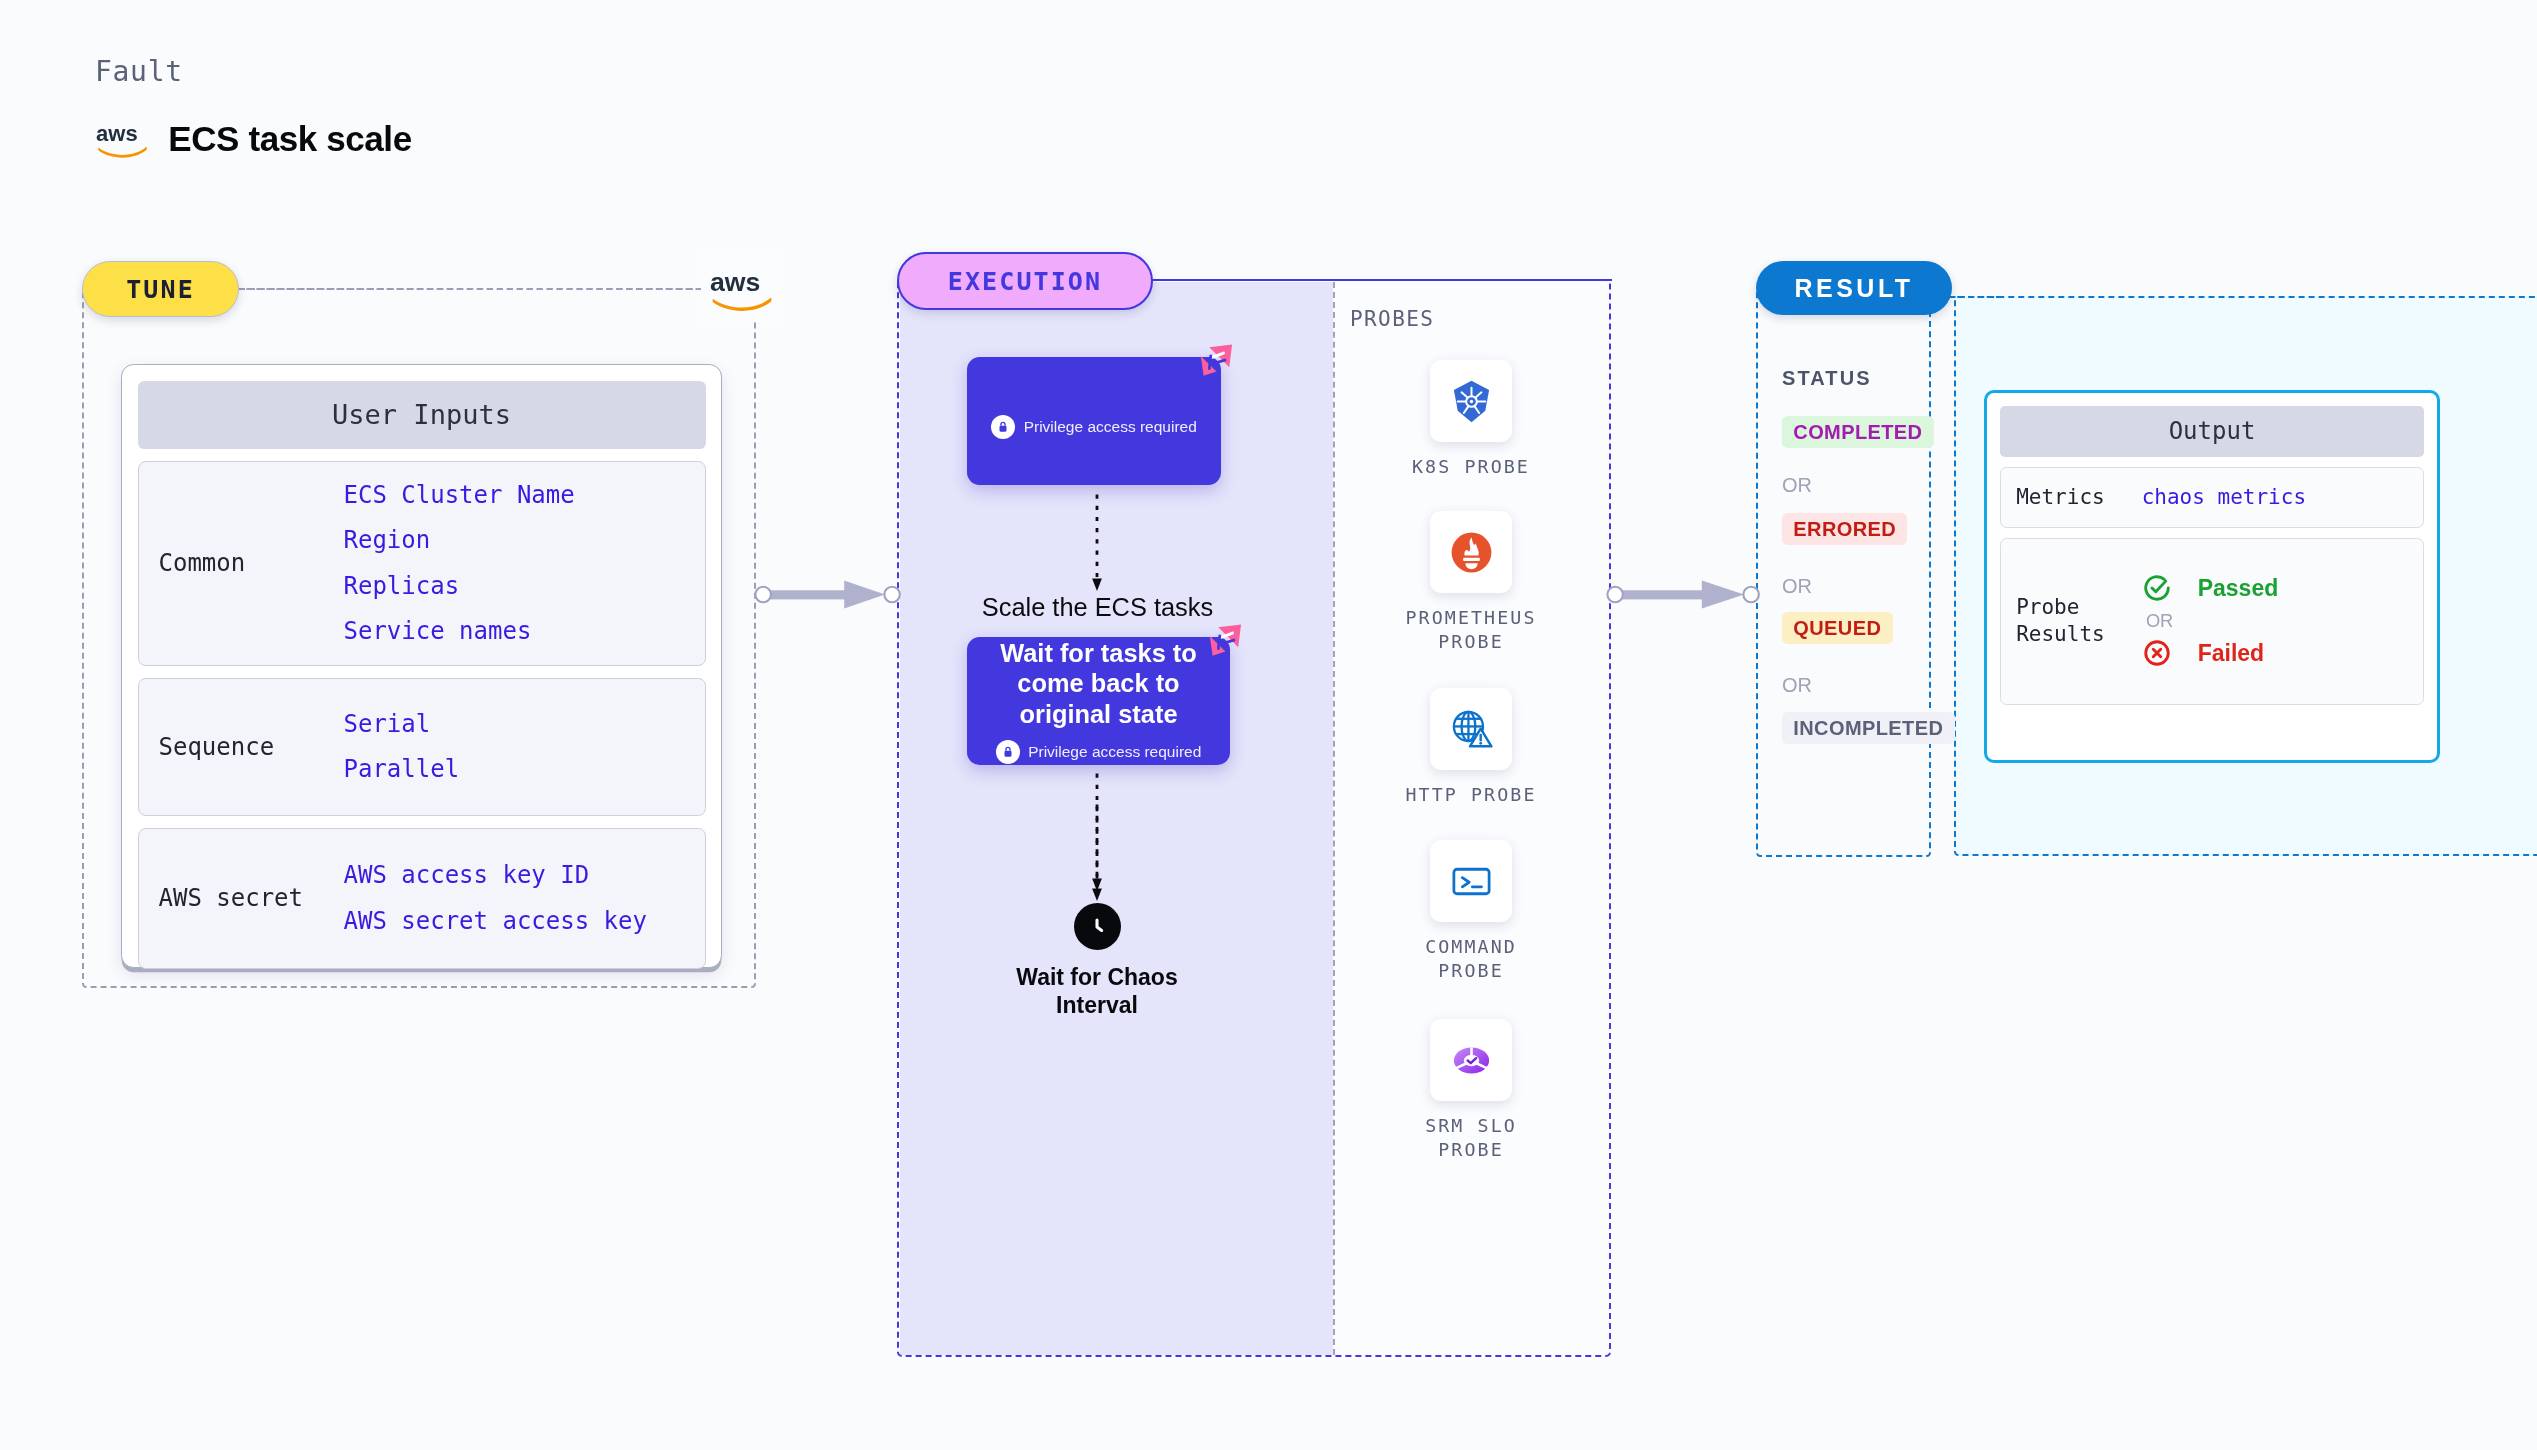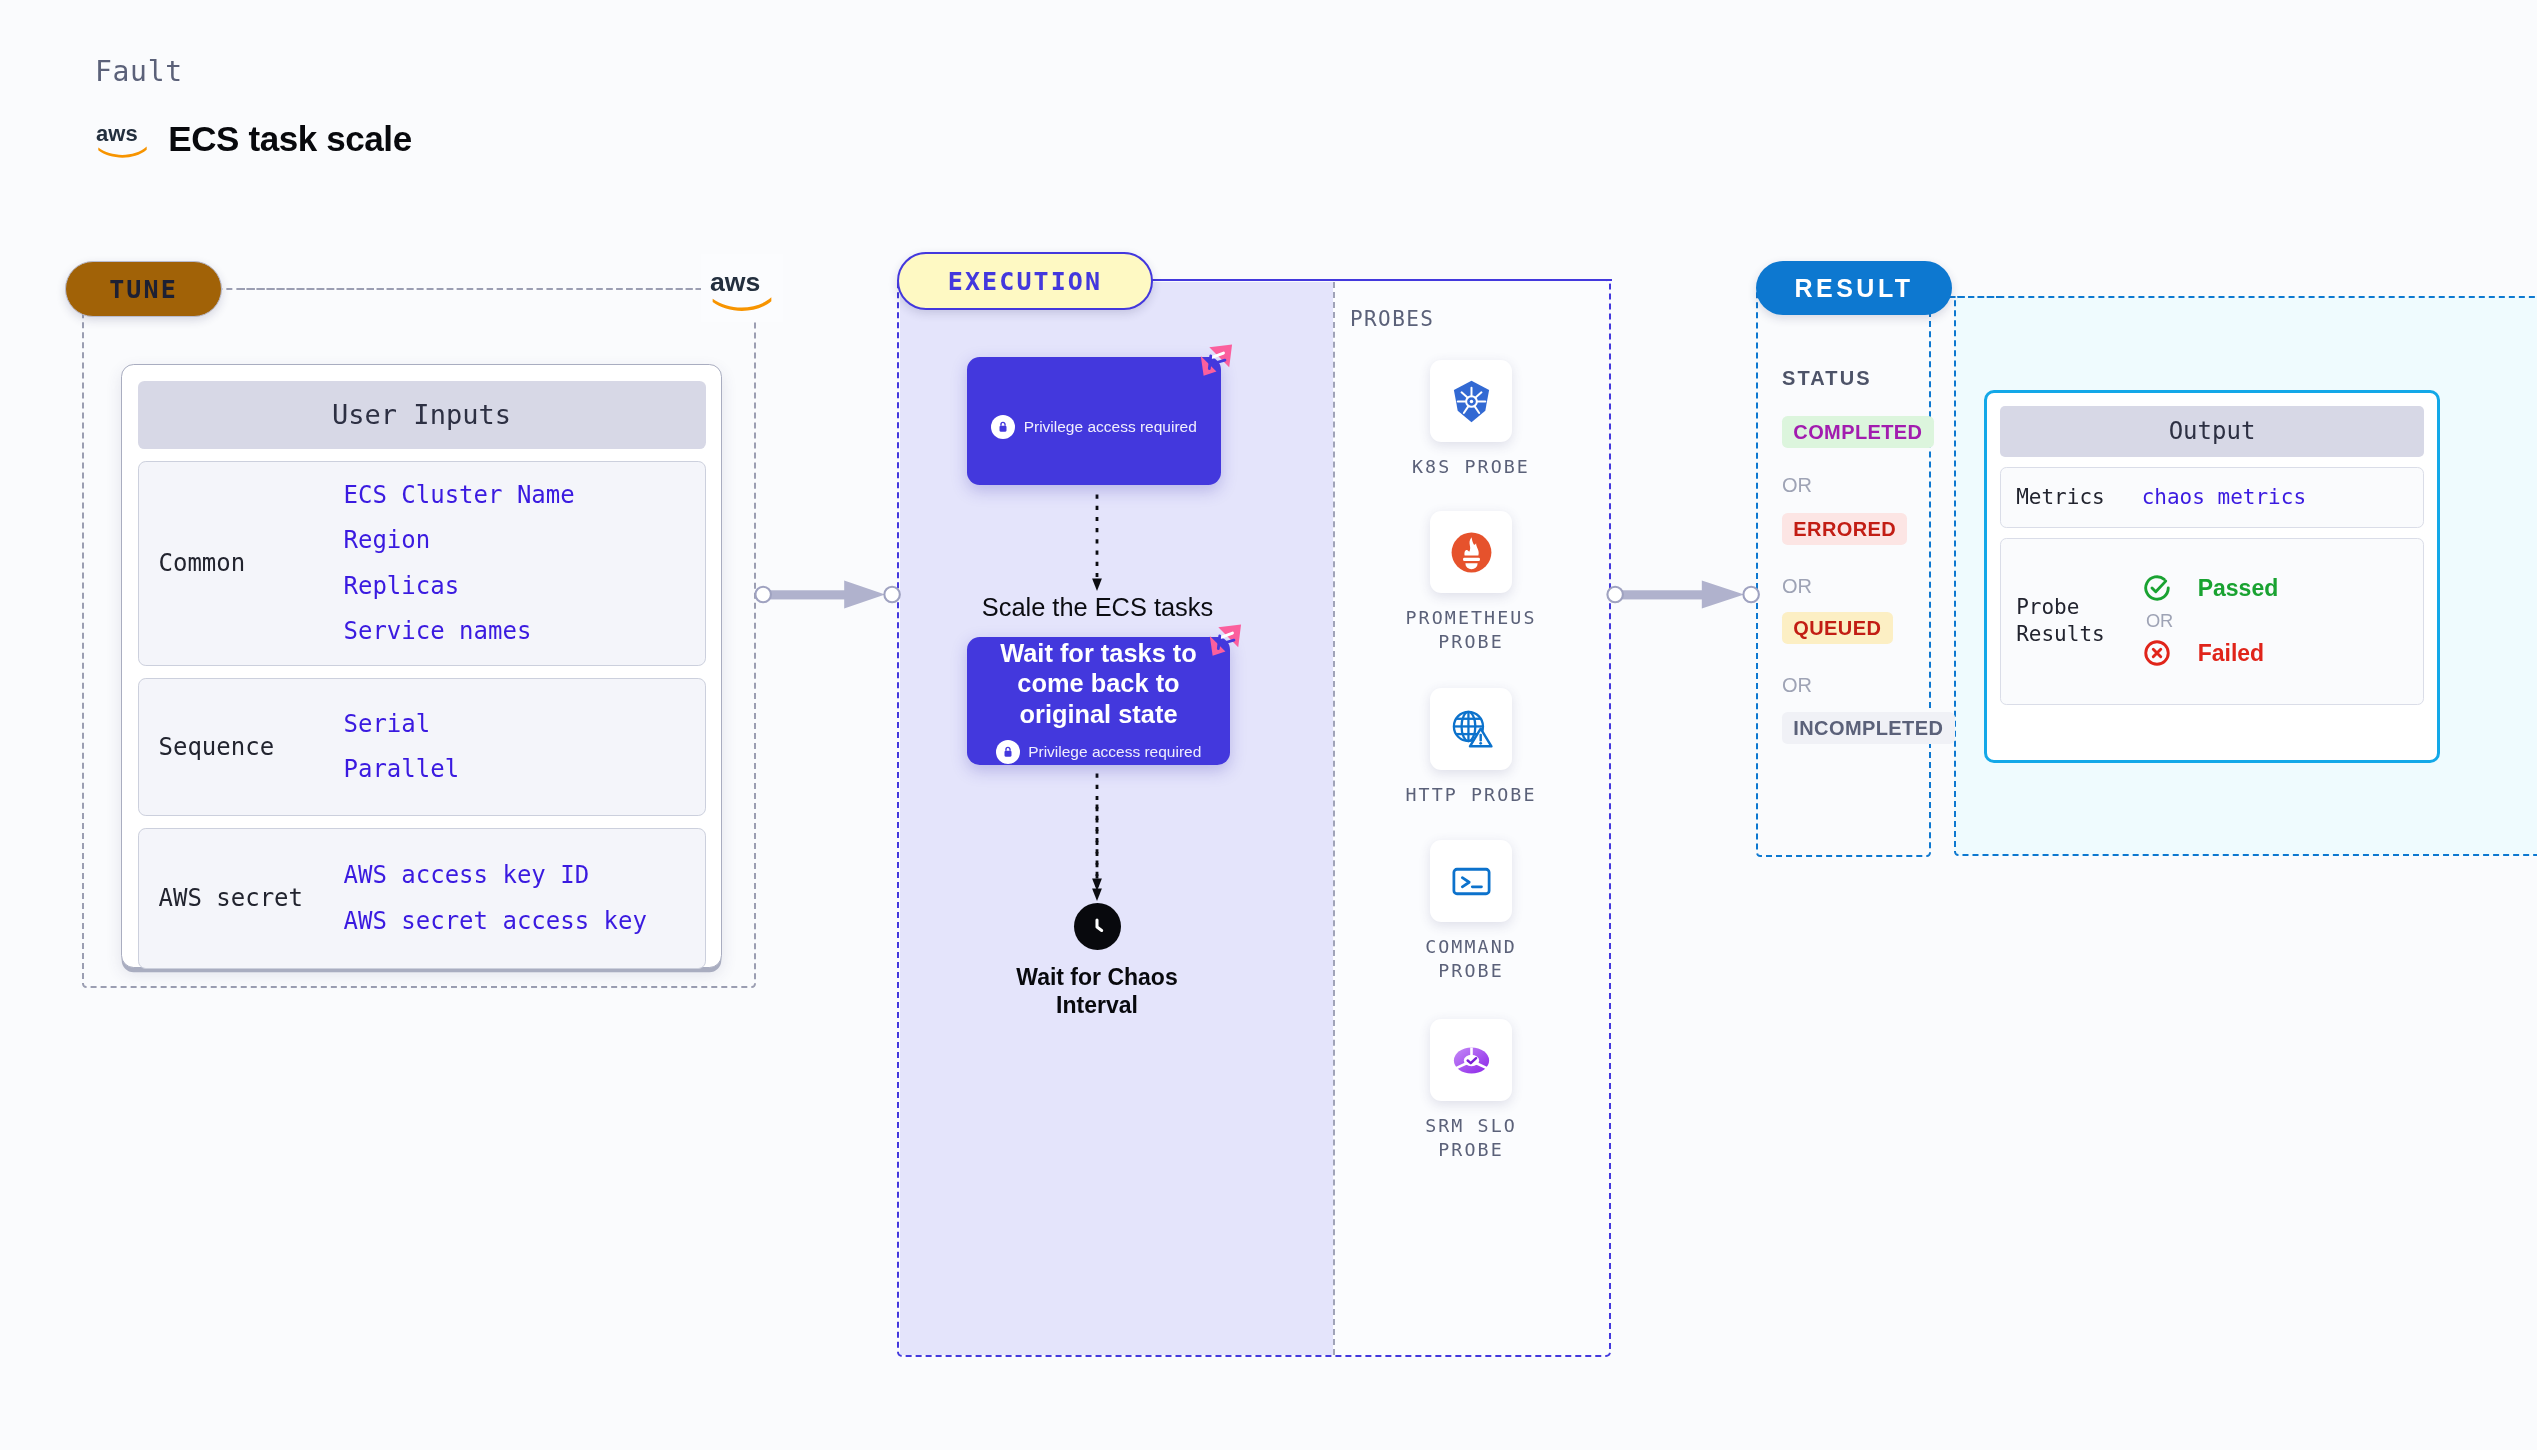--- a/index.html
+++ b/index.html
@@ -24,30 +24,30 @@
     font-family:"Liberation Sans",sans-serif;
   }
 
   
   .stage-pill{
     display:flex;align-items:center;justify-content:center;
     border-radius:705px;z-index:40;
     box-shadow:0 3.5px 10px rgba(40,40,90,.16);
   }
   #tune-pill{
-    left:65px;top:261px;width:155px;height:54px;
-    background:#a16207;border:1.8px solid #b9bcd0;
+    left:82px;top:261px;width:155px;height:54px;
+    background:#fde047;border:1.8px solid #b9bcd0;
   }
   #tune-pill .t{
     font-family:"DejaVu Sans Mono","Liberation Mono",monospace;
     font-size:25px;font-weight:bold;color:#1d2033;letter-spacing:2.1px;
   }
   #exec-pill{
     left:897px;top:252px;width:252px;height:54px;
-    background:#fef9c3;border:2.1px solid #4338dd;
+    background:#f0abfc;border:2.1px solid #4338dd;
   }
   #exec-pill .t{
     font-family:"DejaVu Sans Mono","Liberation Mono",monospace;
     font-size:25px;font-weight:bold;color:#4338dd;letter-spacing:2.1px;
   }
   #result-pill{
     left:1756px;top:261px;width:196px;height:54px;
     background:#0d78d0;border:none;
   }
   #result-pill .t{

